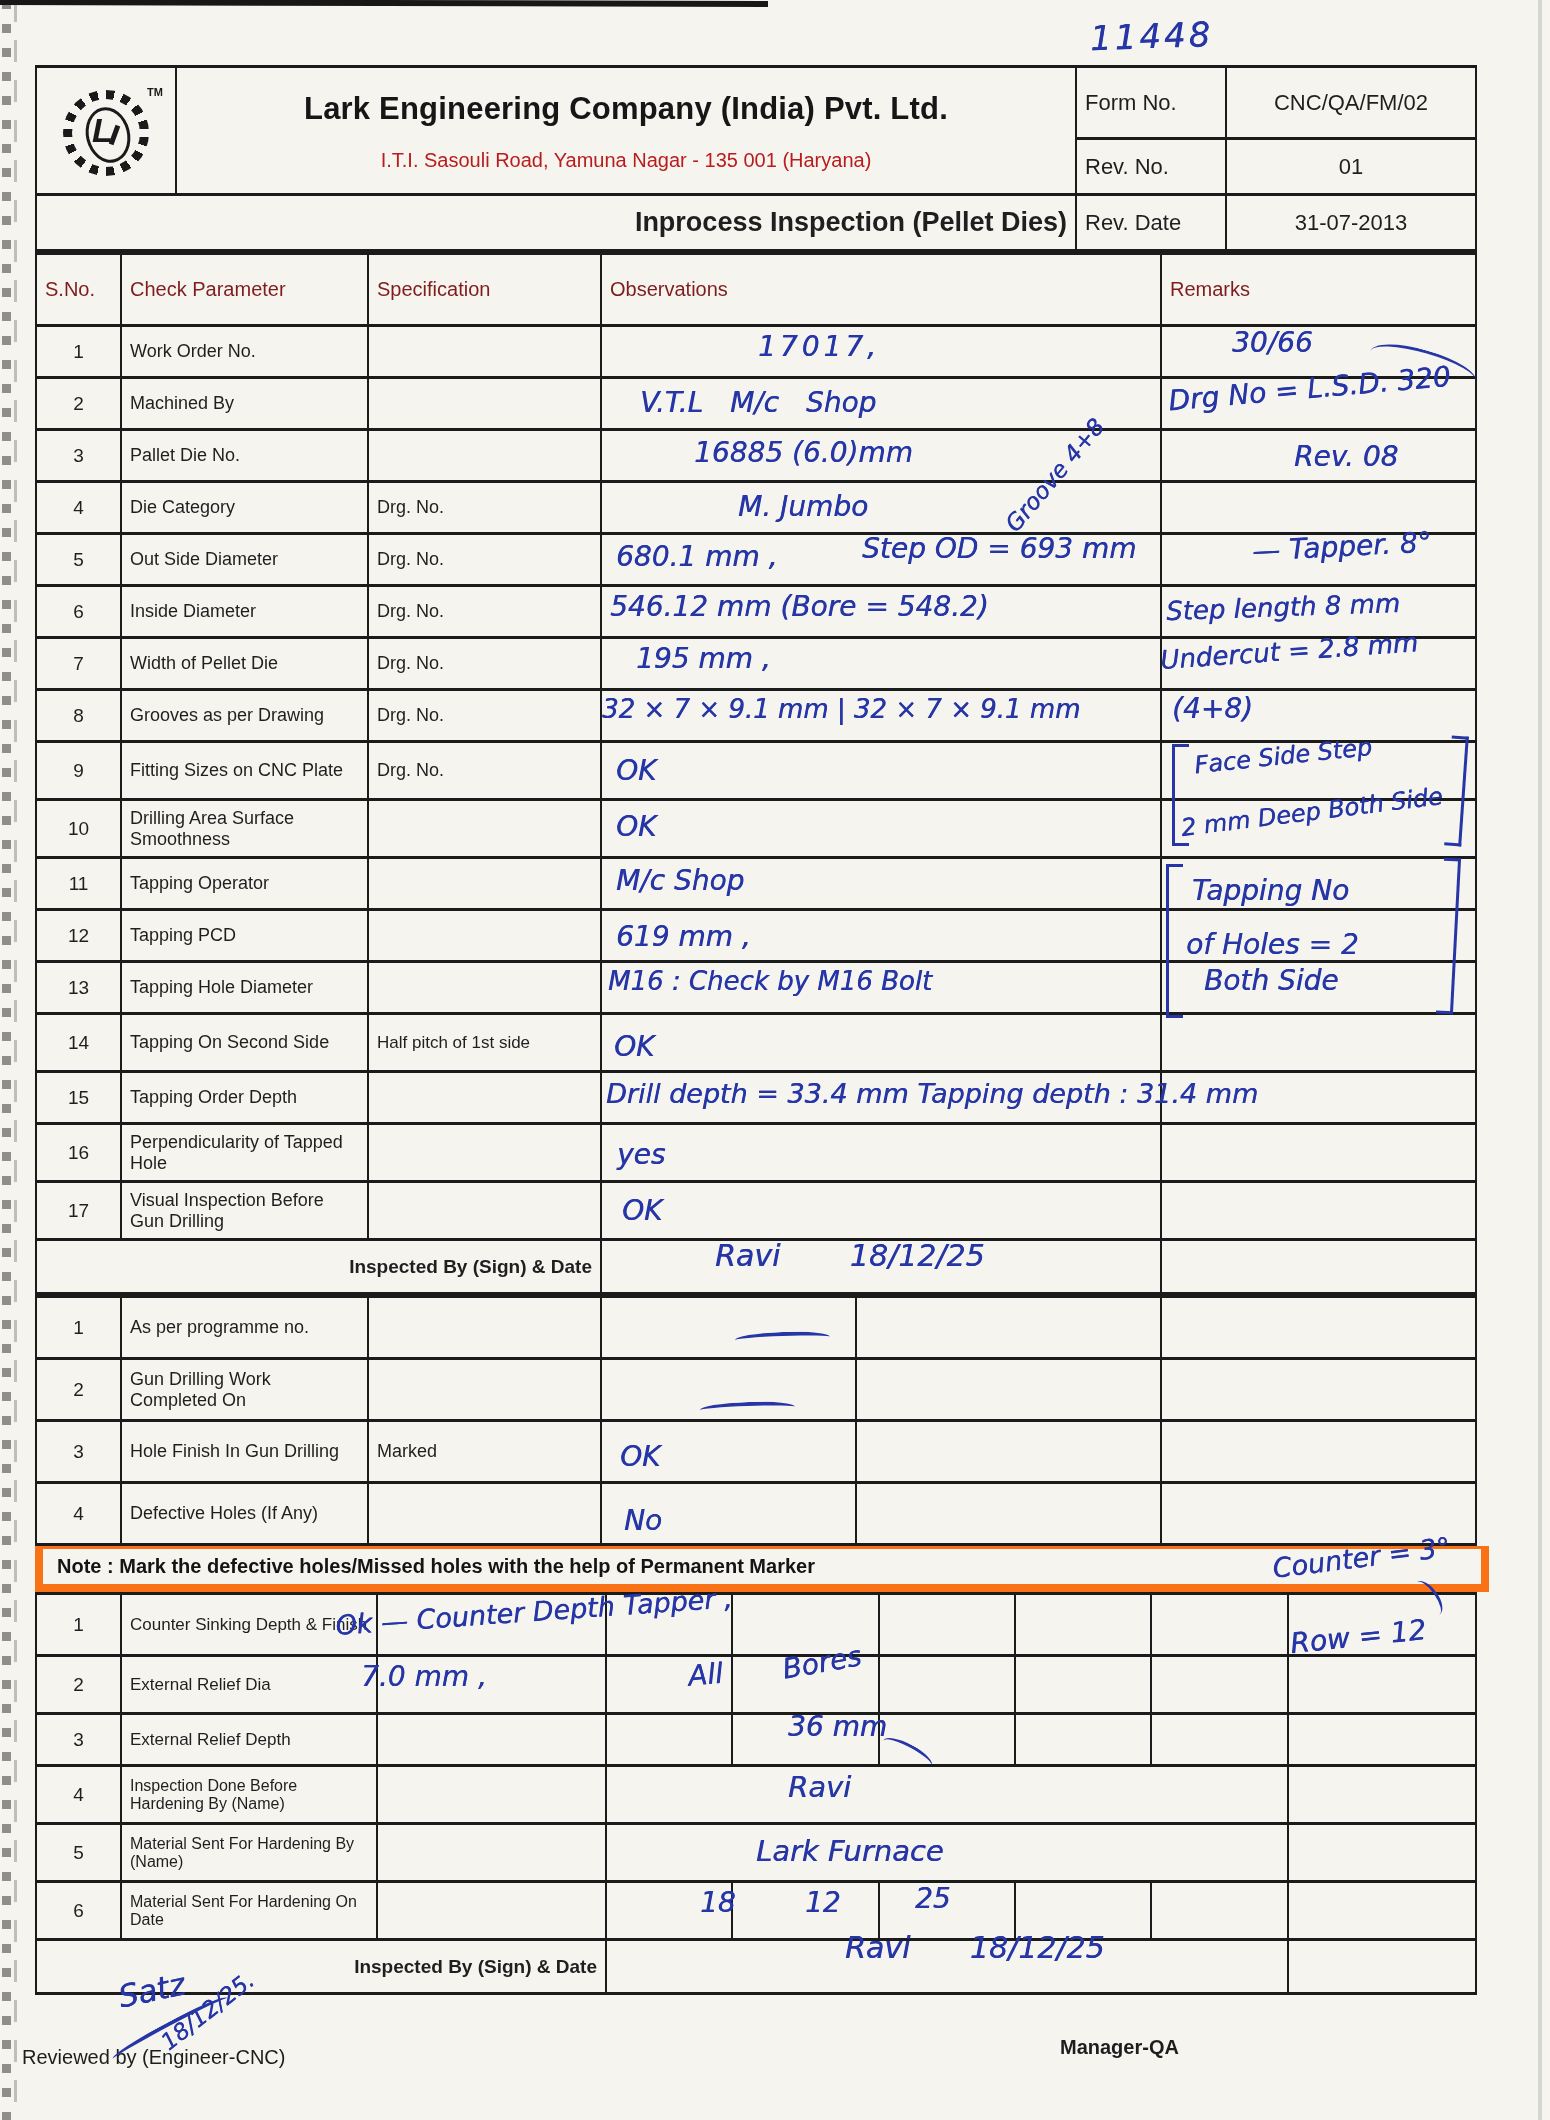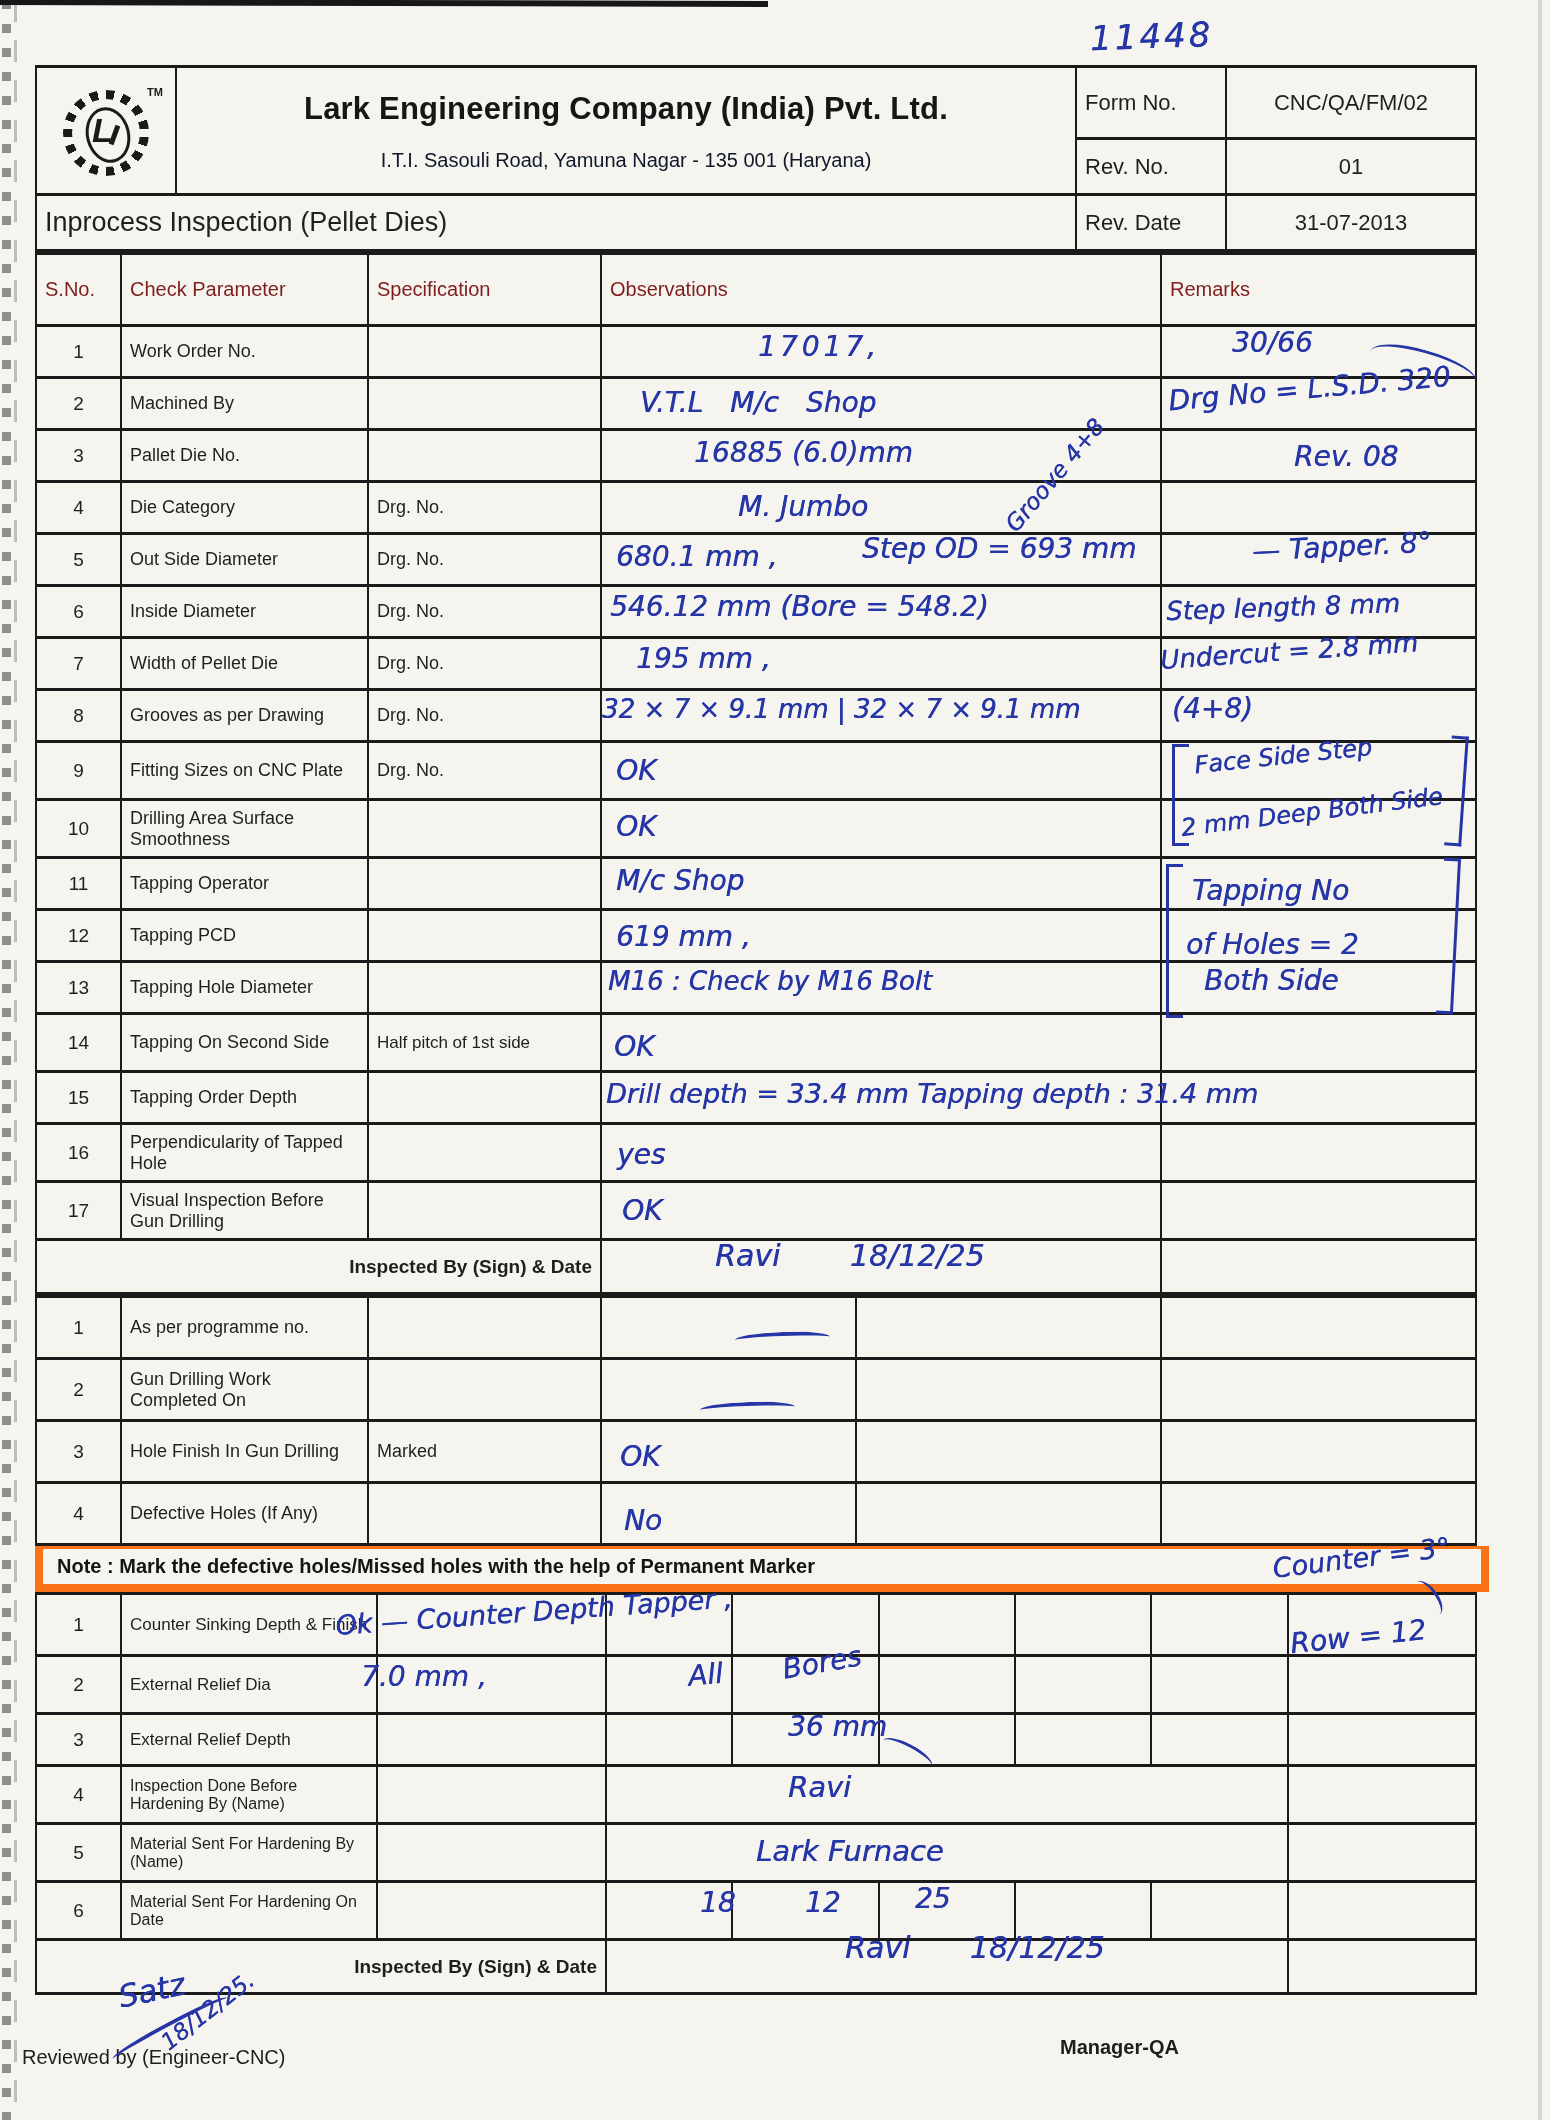--- a/index.html
+++ b/index.html
@@ -19,24 +19,24 @@
   td.sno{text-align:center;font-size:19px;padding:2px 2px;}
   td.param{font-size:18px;line-height:1.12;}
   td.spec{font-size:18px;}
   td.spec-sm{font-size:17px;padding:2px 4px;}
   tr.hd td{font-weight:normal;text-align:left;font-size:20px;color:#7f1d1d;}
   td.insp{font-weight:bold;font-size:19px;text-align:right;padding-right:14px;color:#141414;}
   
   td.logo-cell{text-align:center;}
   td.company{text-align:center;padding:0;}
   .cname{font-size:31px;font-weight:bold;color:#161616;letter-spacing:.2px;line-height:1.05;margin-top:4px;}
-  .caddr{font-size:20px;color:#0f172a;margin-top:24px;}
+  .caddr{font-size:20px;color:#b91c1c;margin-top:24px;}
   td.flabel{font-size:22px;padding-left:14px;}
   td.fval{font-size:22px;text-align:center;}
-  td.title-cell{text-align:left;font-size:27px;font-weight:normal;color:#141414;}
+  td.title-cell{text-align:right;font-size:27px;font-weight:bold;color:#141414;}
   .note-bar{border:8px solid #f97316;border-top-width:3px;width:1424px;padding:6px 0 6px 14px;
     font-size:20px;font-weight:bold;color:#141414;background:transparent;}
   
   .gear{position:relative;width:86px;height:86px;margin:4px auto 0;border-radius:50%;
     background:repeating-conic-gradient(#1a1a1a 0deg 12deg,transparent 12deg 24deg);}
   .gear-in{position:absolute;left:9px;top:9px;width:68px;height:68px;border-radius:50%;background:#f5f4ef;}
   .gear-ell{position:absolute;left:14px;top:8px;width:38px;height:50px;border:3px solid #1a1a1a;
     border-radius:50%;transform:rotate(-14deg);}
   .gear-L{position:absolute;left:20px;top:12px;font-size:34px;font-weight:bold;font-style:italic;color:#1a1a1a;}
   .gear-i{position:absolute;left:40px;top:26px;width:5px;height:20px;background:#1a1a1a;transform:rotate(20deg);}

